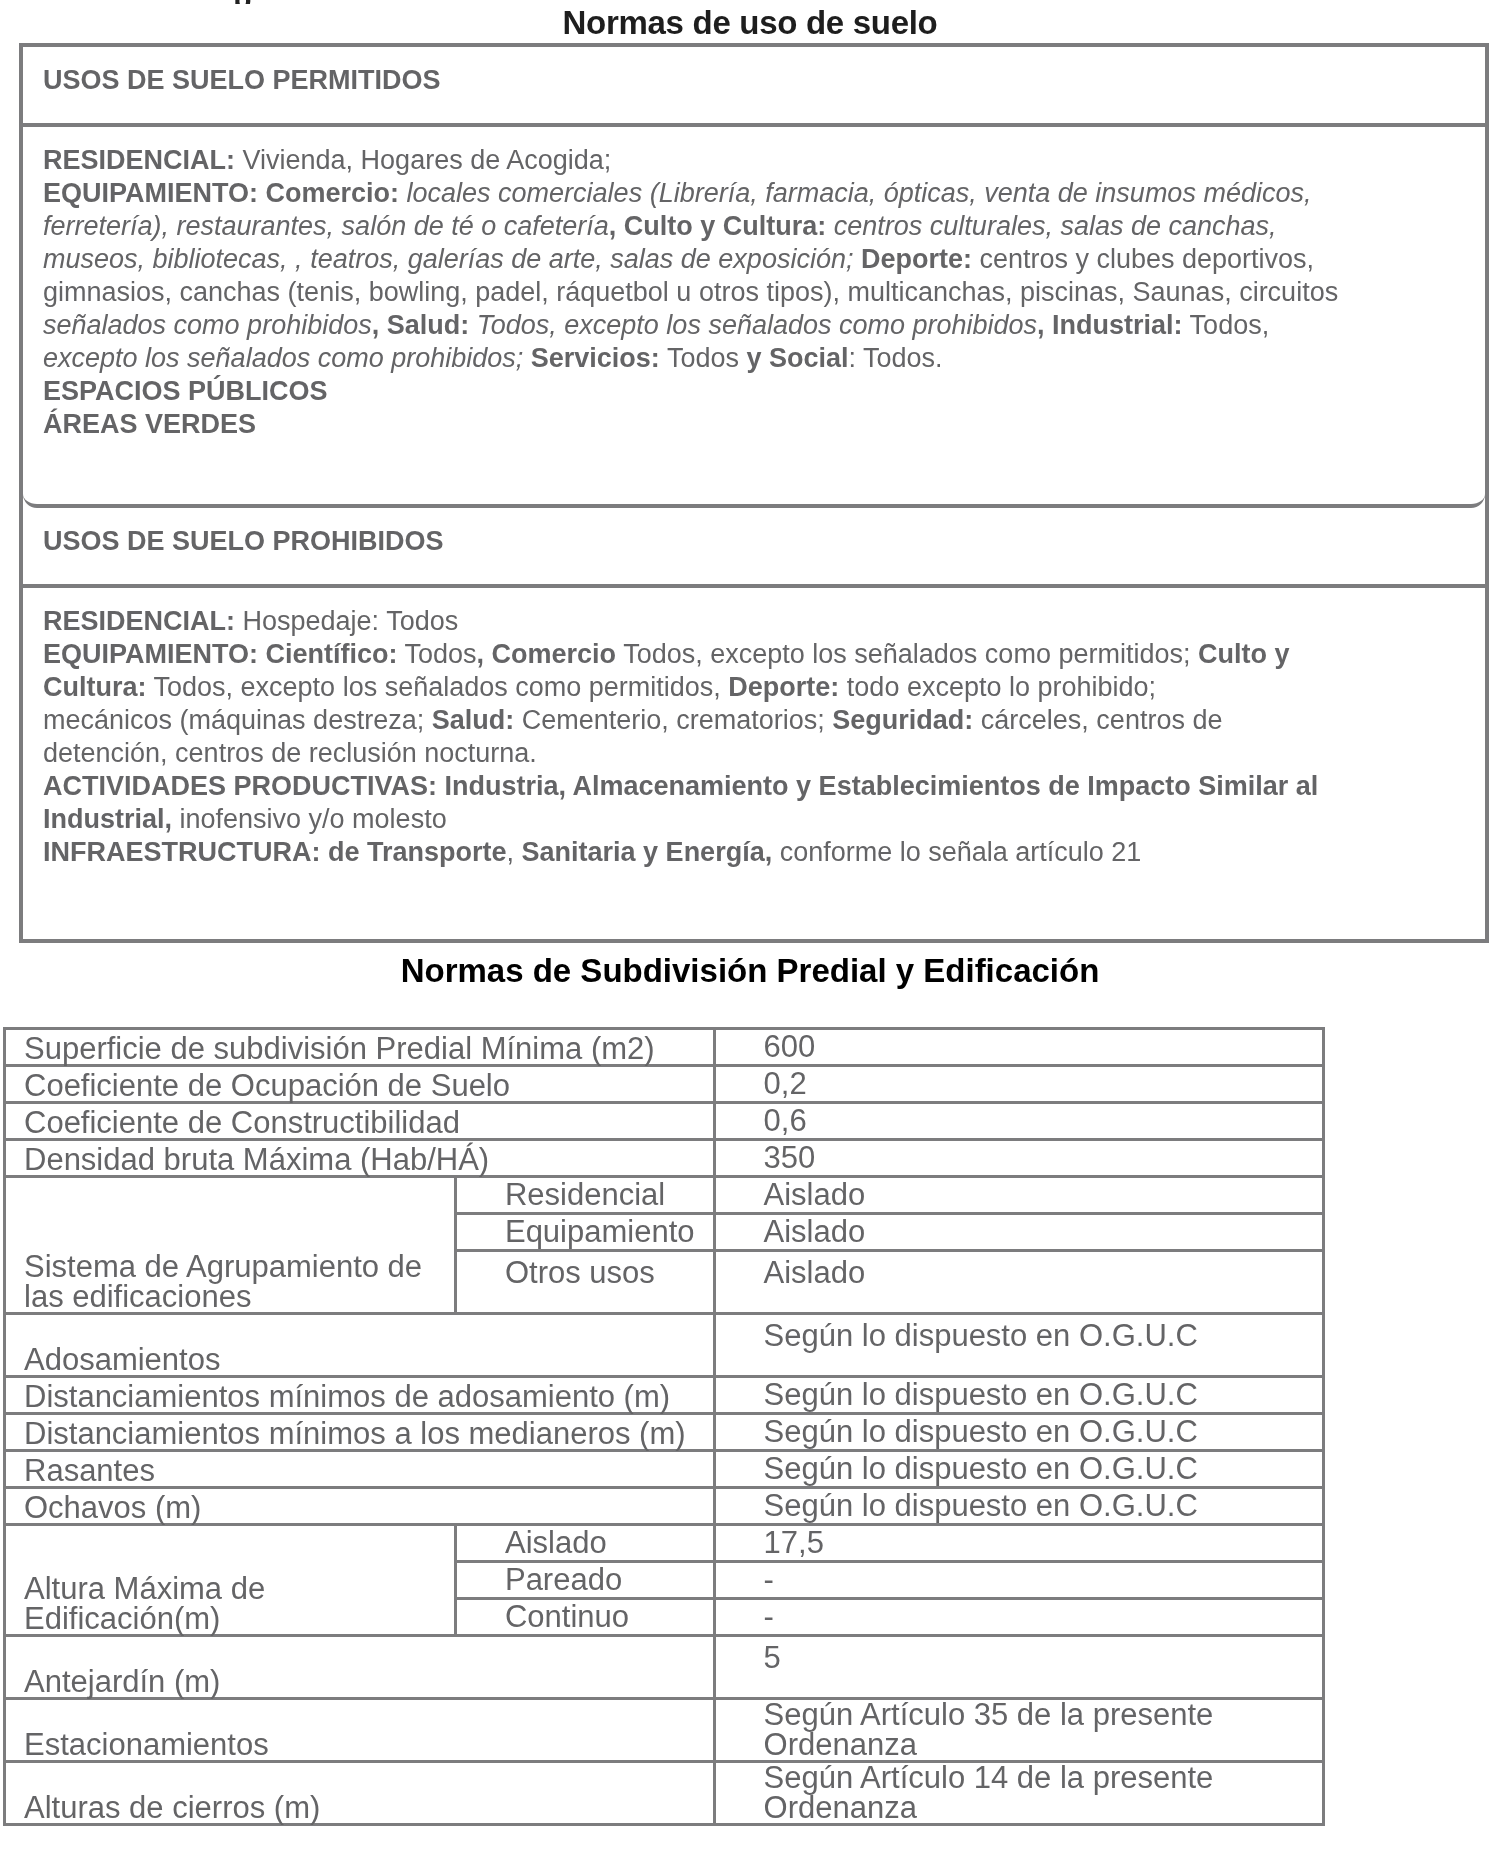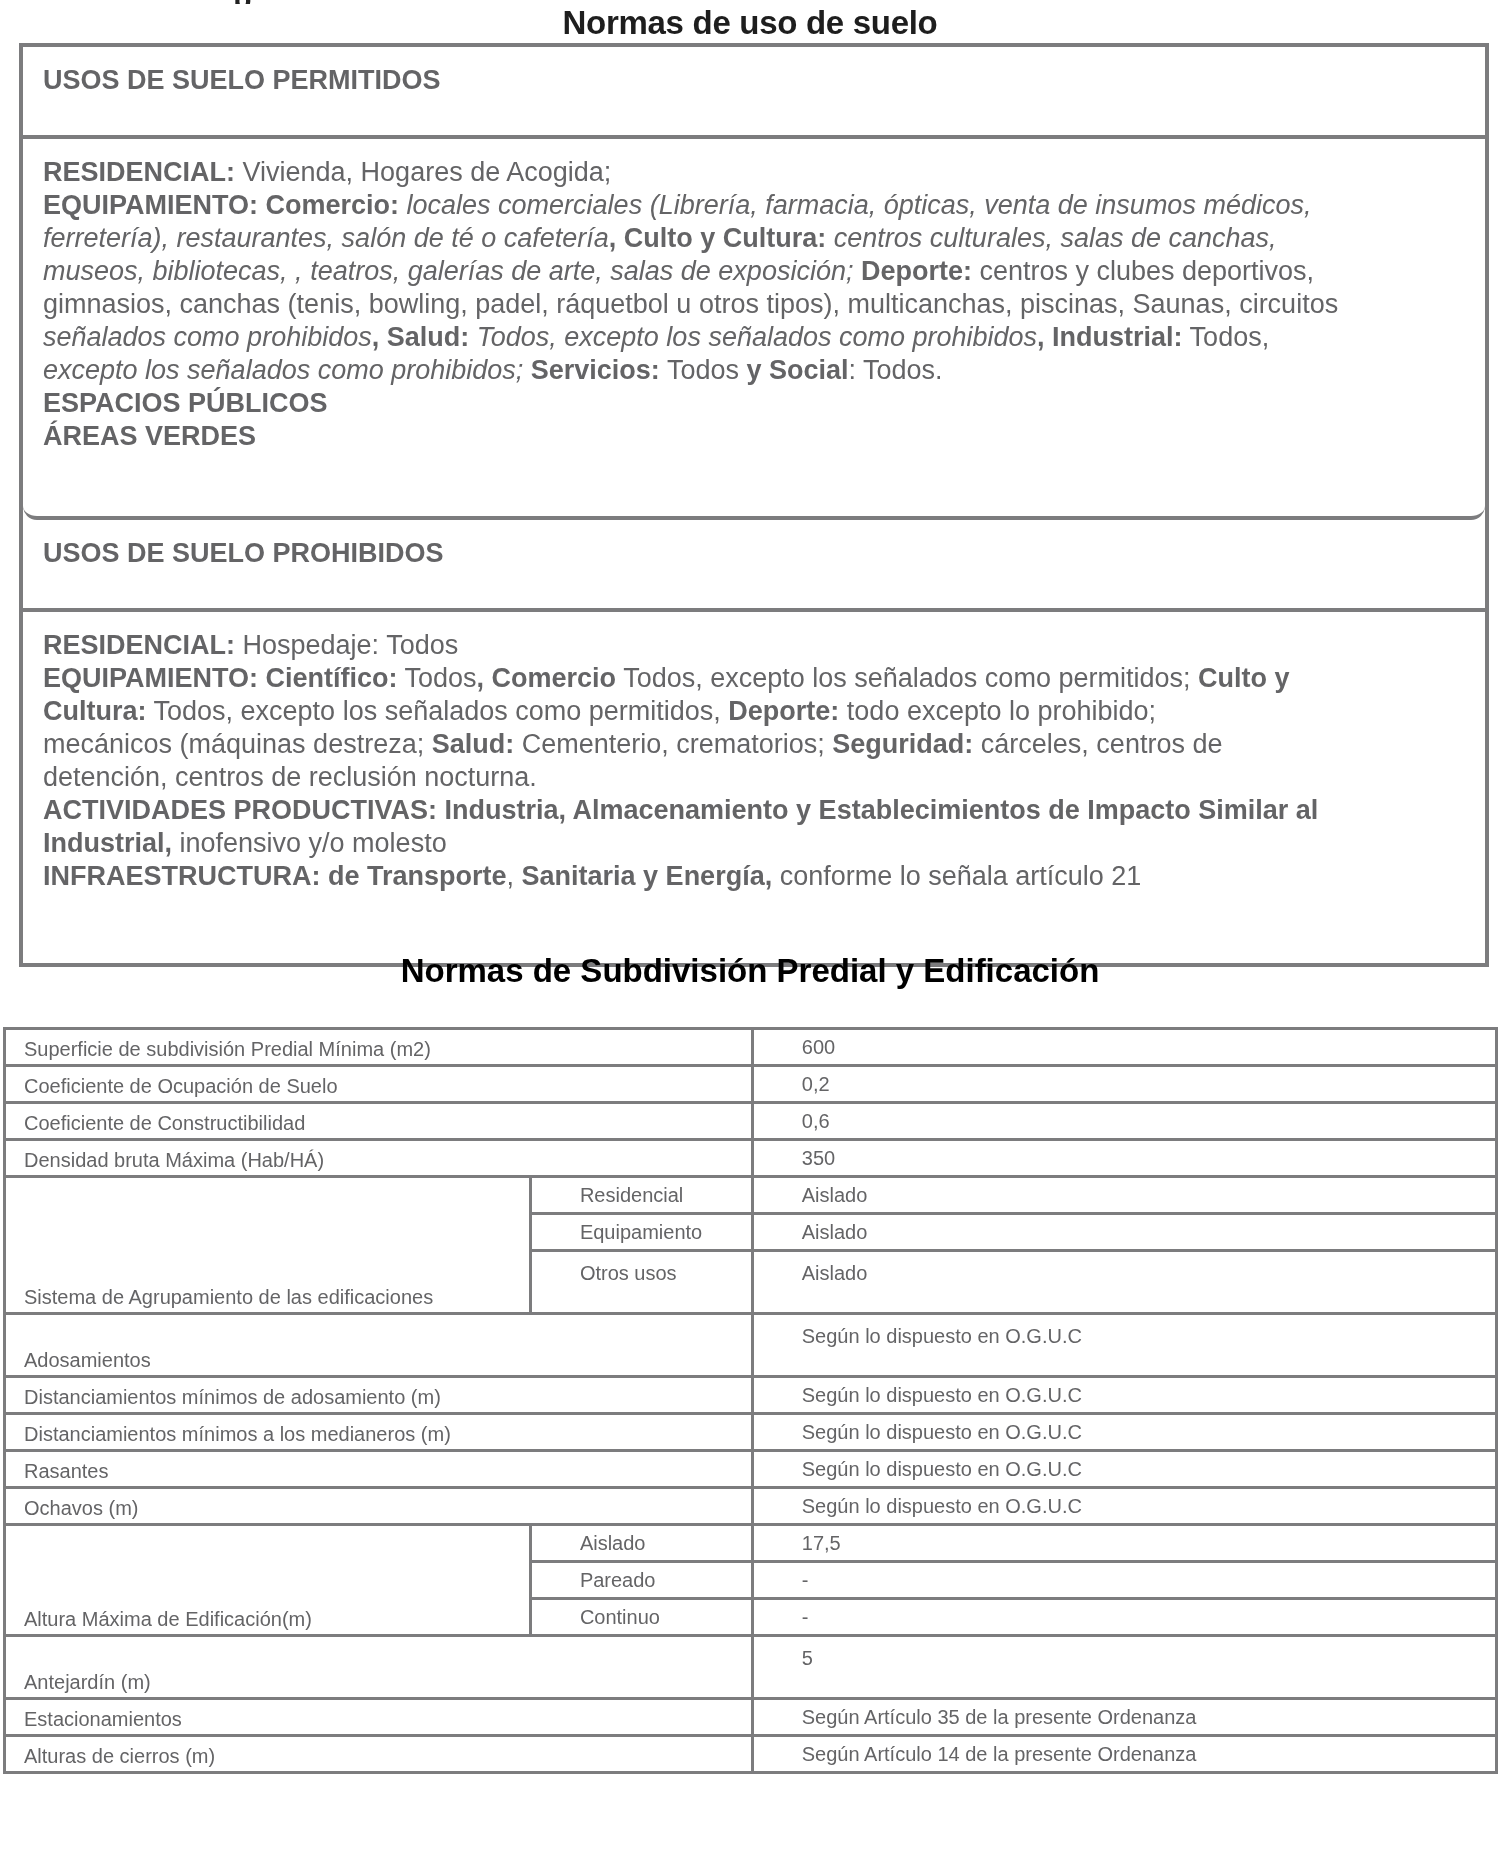--- a/index.html
+++ b/index.html
@@ -13,40 +13,40 @@
   }
   .title1 {
     position: absolute; left: 0; width: 1500px; top: 4px; text-align: center;
     font-size: 33px; font-weight: bold; color: #1e1e1e; letter-spacing: -0.3px;
   }
   .uso-box {
     position: absolute; left: 19px; top: 43px; width: 1470px;
     border: 4px solid #7c7c7e; box-sizing: border-box;
   }
   .uso-head {
-    height: 92px; box-sizing: border-box; padding: 18px 3px 0 20px;
+    height: 80px; box-sizing: border-box; padding: 18px 3px 0 20px;
     font-size: 27px; font-weight: bold; border-bottom: 4px solid #7c7c7e;
   }
   .uso-body {
     box-sizing: border-box; padding: 17px 20px 0 20px;
     font-size: 27px; line-height: 33px; border-radius: 14px;
   }
   .uso-body.perm { height: 381px; border-bottom: 4px solid #7c7c7e; }
   .uso-body.proh { height: 351px; }
   .uso-body b { font-weight: bold; }
   .uso-body i { font-style: italic; }
   .uso-body .line { display: block; }
 
   .title2 {
     position: absolute; left: 0; width: 1500px; top: 952px; text-align: center;
     font-size: 33px; font-weight: bold; color: #000000;
   }
   table.sub {
-    position: absolute; left: 3px; top: 1027px; width: 1495px;
-    border-collapse: collapse; font-size: 20px; color: #646466;
+    position: absolute; left: 3px; top: 1027px; width: 1322px;
+    border-collapse: collapse; font-size: 31px; color: #646466;
   }
   table.sub td {
     border: 3px solid #7c7c7e; padding: 0 18px; height: 37px;
     vertical-align: bottom; line-height: 30px; box-sizing: border-box;
   }
   table.sub td.val { vertical-align: middle; padding-left: 48px; }
   table.sub td.val.top { vertical-align: top; padding-top: 6px; }
   table.sub col.c1 { width: 527px; }
   table.sub col.c2 { width: 222px; }
   table.sub col.c3 { width: 746px; }

